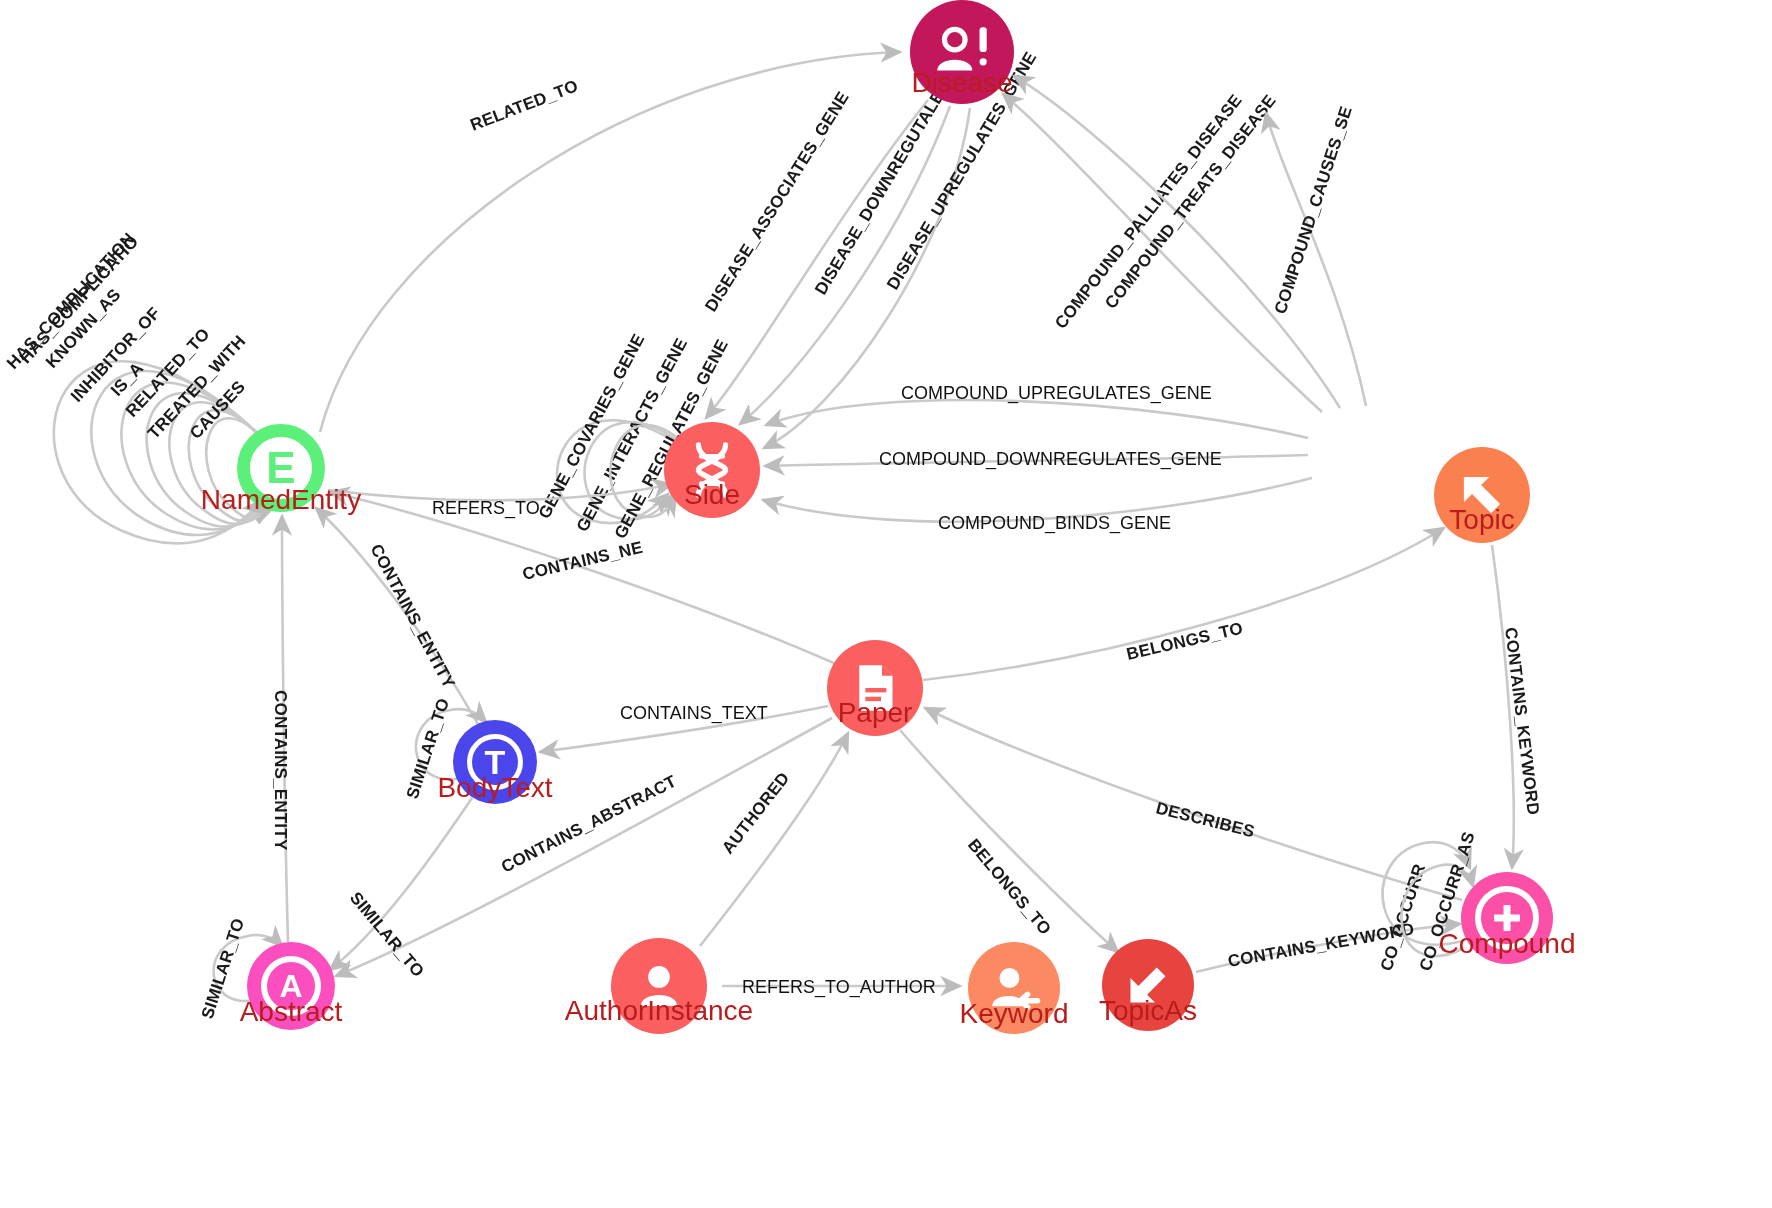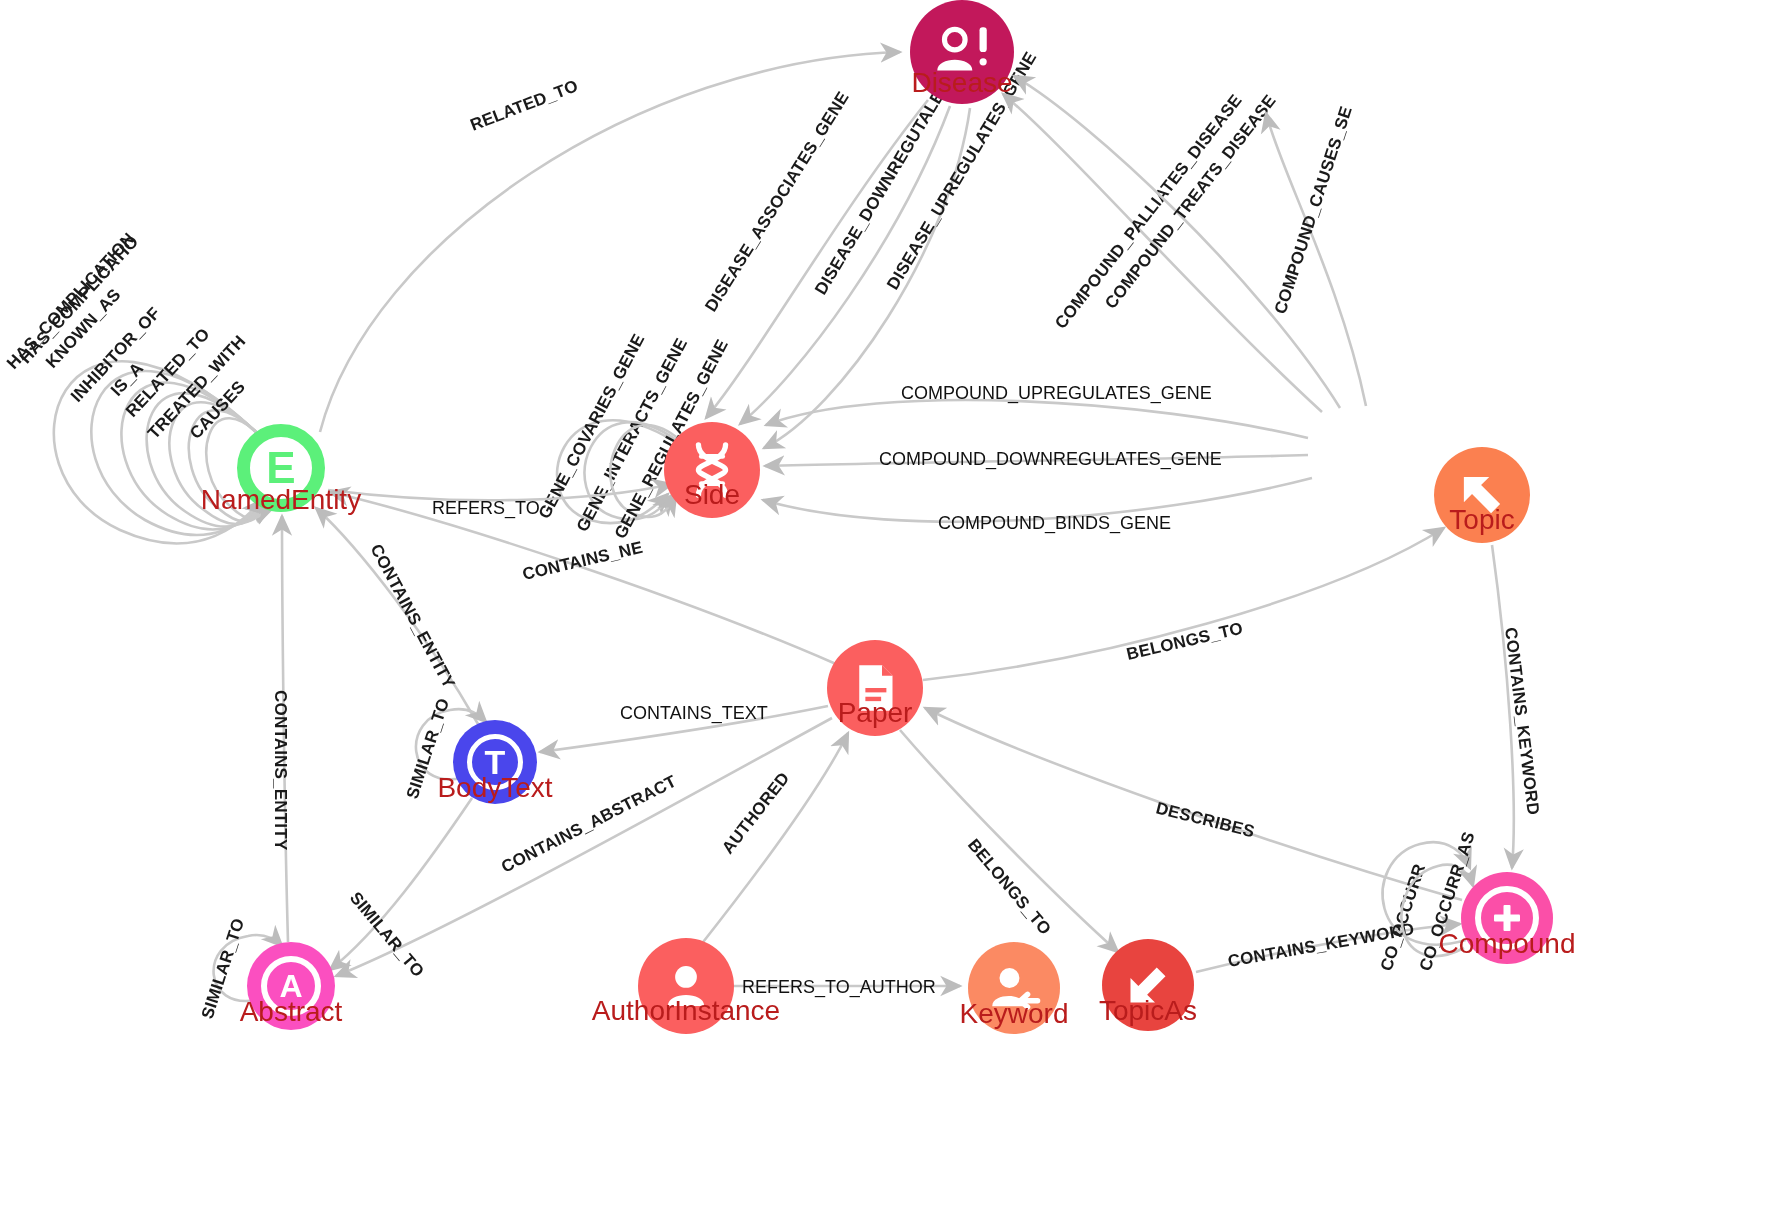--- a/index.html
+++ b/index.html
@@ -290,21 +290,21 @@
 
 <div class="node" style="left:291px;top:986px">
   <div class="disc" style="width:88px;height:88px;background:#fb4fc0">
     <div class="ring" style="width:60px;height:60px;border:6px solid #fff;background:transparent">
       <span class="letter" style="font-size:32px;color:#fff;line-height:1">A</span>
     </div>
   </div>
   <div class="caption" style="position:absolute;left:50%;top:50px;transform:translateX(-50%)">Abstract</div>
 </div>
 
-<div class="node" style="left:686px;top:986px">
+<div class="node" style="left:659px;top:986px">
   <div class="disc" style="width:96px;height:96px;background:#fb5f5f">
     <svg width="58" height="58" viewBox="0 0 64 64" aria-hidden="true">
       <circle cx="32" cy="22" r="12" fill="#fff"></circle>
       <path d="M12 54 C12 38 52 38 52 54 Z" fill="#fff"></path>
     </svg>
   </div>
   <div class="caption" style="position:absolute;left:50%;top:53px;transform:translateX(-50%)">AuthorInstance</div>
 </div>
 
 <div class="node" style="left:1014px;top:988px">

